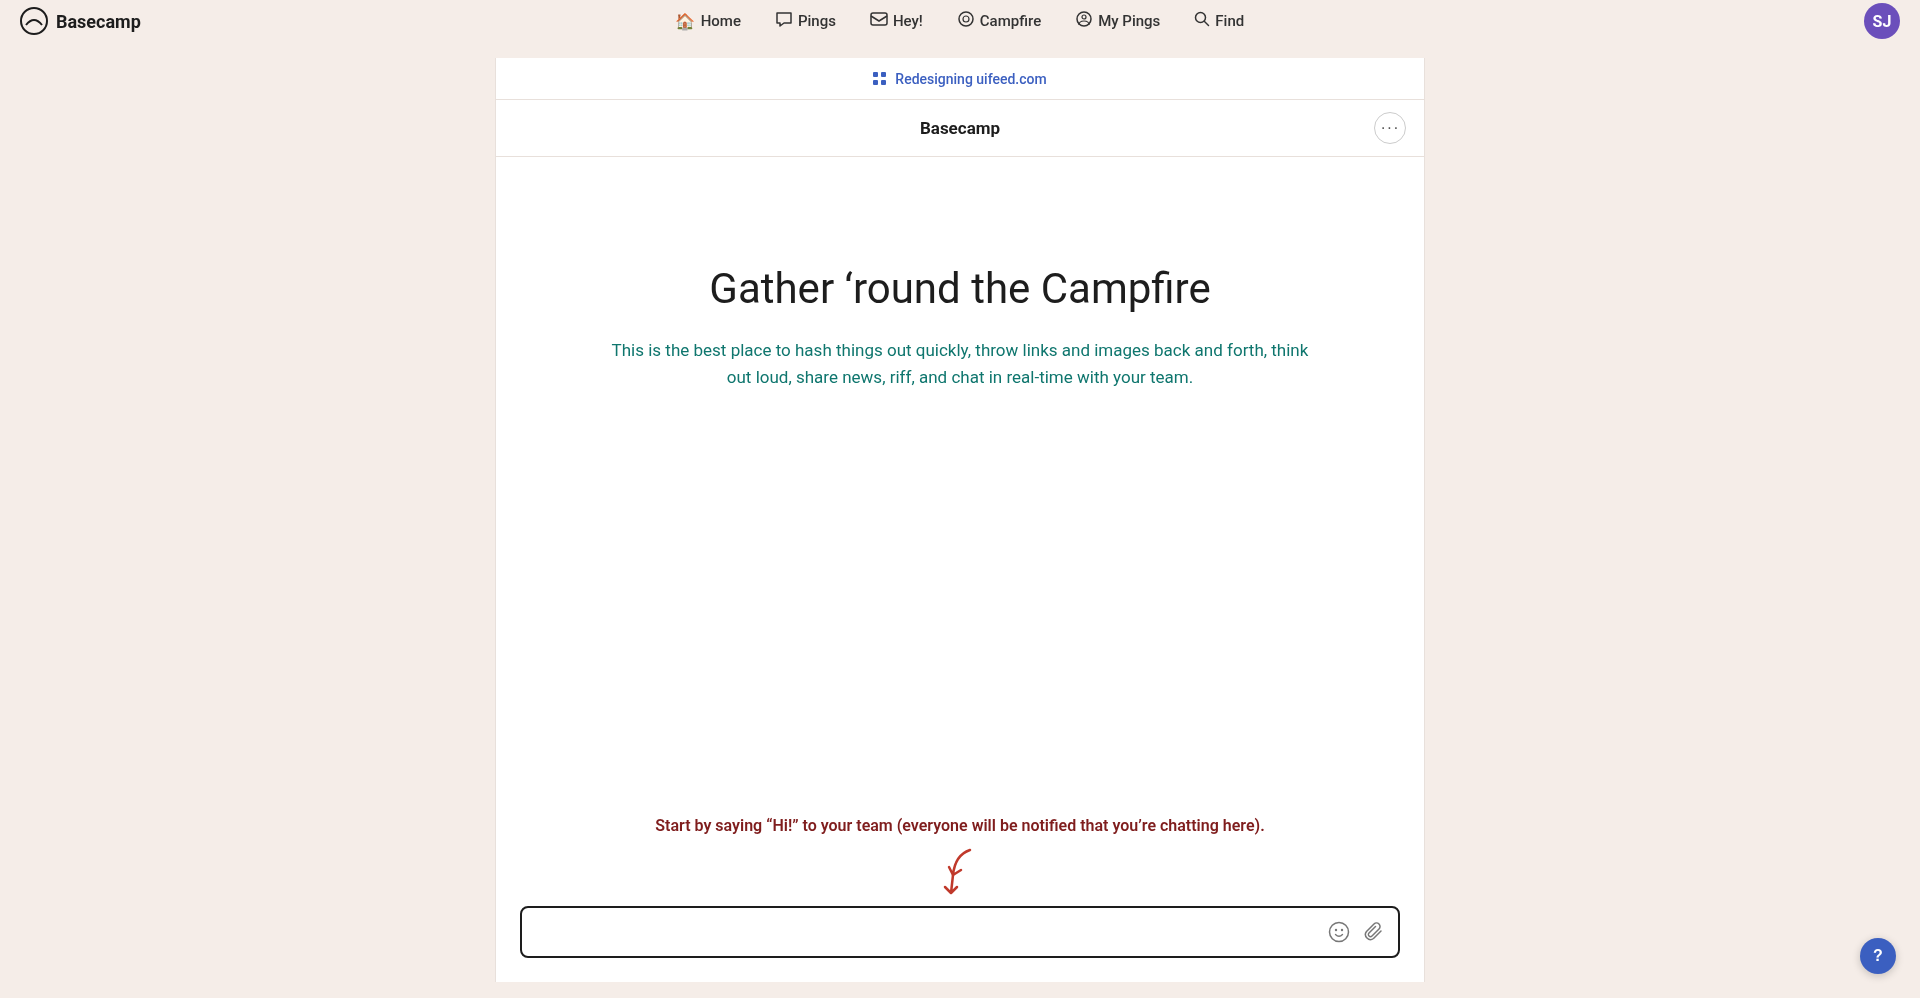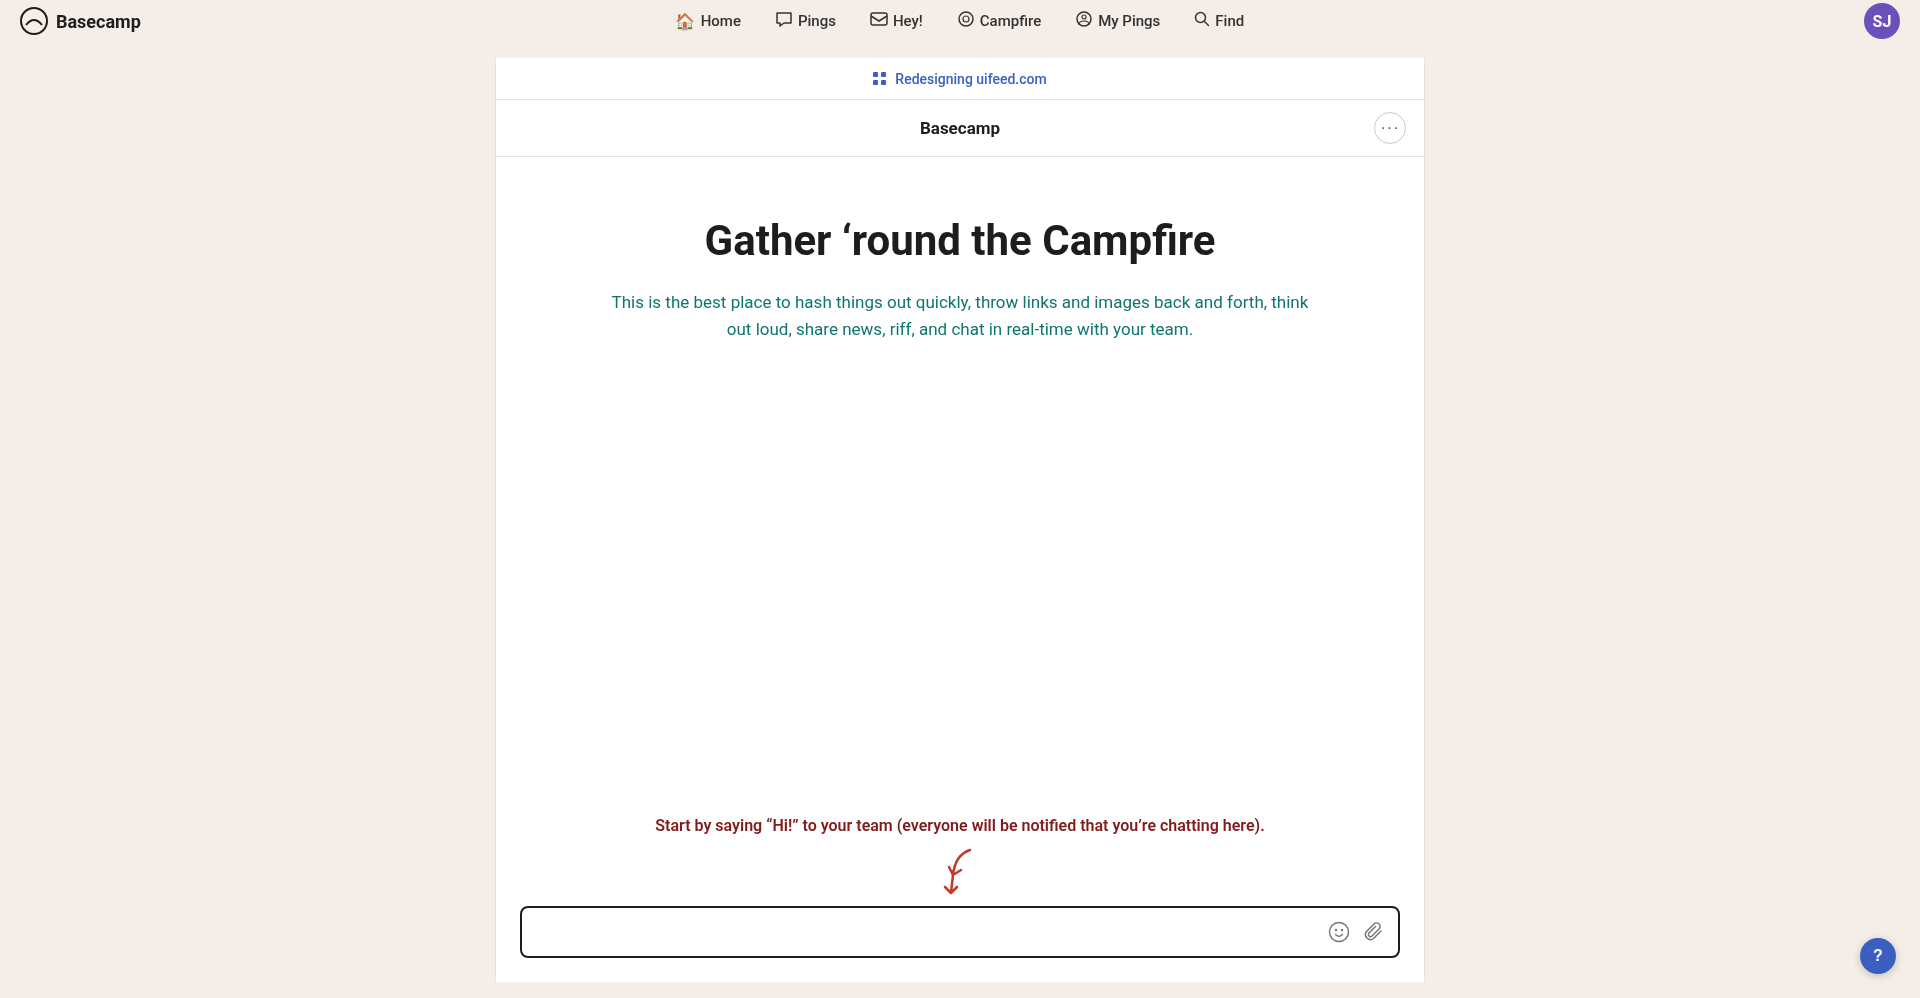--- a/index.html
+++ b/index.html
@@ -183,25 +183,26 @@
       display: flex;
       flex-direction: column;
       align-items: center;
       justify-content: flex-start;
       padding: 60px 40px 20px;
       overflow-y: auto;
     }
 
     .gather-title {
       font-size: 42px;
-      font-weight: 700;
+      font-weight: 400;
       color: #1d1d1d;
       text-align: center;
       margin-bottom: 24px;
       line-height: 1.15;
+      margin-top: 48px;
     }
 
     .gather-description {
       font-size: 17px;
       color: #0f766e;
       text-align: center;
       max-width: 700px;
       line-height: 1.6;
     }
 

